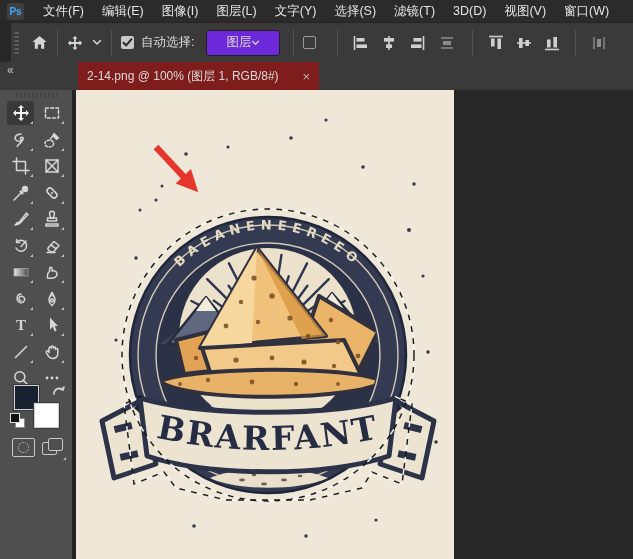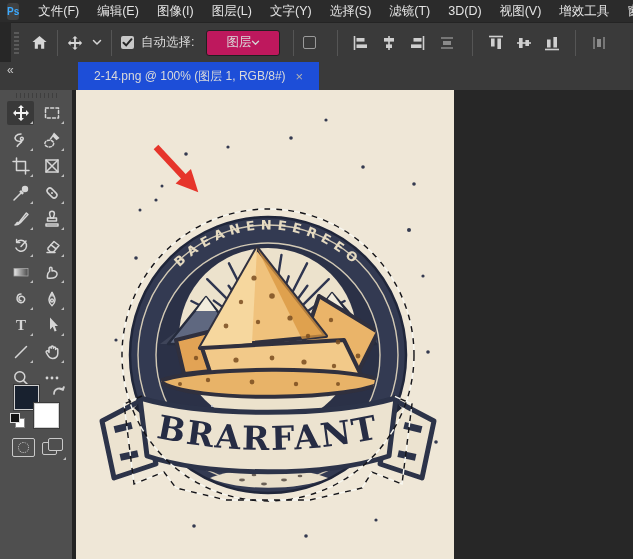--- a/index.html
+++ b/index.html
@@ -17,29 +17,29 @@
   .optionsbar{position:absolute;top:22px;left:11px;right:0;height:39px;background:#3a3a3a;
               border-top:1px solid #242424;border-bottom:1px solid #262626;
               display:flex;align-items:center;color:#dcdcdc;font-size:12.5px;}
   .obar-grip{width:5px;height:22px;margin-left:3px;
              background:repeating-linear-gradient(0deg,#5a5a5a 0 2px,transparent 2px 4px);}
   .sep{width:1px;height:26px;background:#555;margin:0 9px;flex:0 0 auto;}
   .obtn{display:flex;align-items:center;justify-content:center;flex:0 0 auto;}
   .chk{width:13px;height:13px;border-radius:2px;margin-right:7px;flex:0 0 auto;position:relative;}
   .chk.on{background:#c9c9c9;}
   .chk.off{background:transparent;border:1.5px solid #9a9a9a;box-sizing:border-box;}
-  .dropdown{height:24px;min-width:56px;background:#be185d;border:1px solid #202020;border-radius:3px;
+  .dropdown{height:24px;min-width:56px;background:#6d28d9;border:1px solid #202020;border-radius:3px;
             display:flex;align-items:center;justify-content:center;gap:0;padding:0 8px;margin:0 4px;color:#d9d9d9;text-align:right;}
   .alico{margin:0 6px;display:flex;align-items:center;}
 
   
   .tabbar{position:absolute;top:62px;left:0;right:0;height:28px;background:#3a3a3a;}
   .collapse{position:absolute;left:7px;top:1px;color:#c9c9c9;font-size:12px;letter-spacing:-1px;}
-  .tab{position:absolute;left:78px;top:0;width:241px;height:28px;background:#1d4ed8;color:#dadada;
-       font-size:12px;display:flex;align-items:center;padding:0 16px;box-sizing:border-box;white-space:nowrap;}
+  .tab{position:absolute;left:78px;top:0;width:241px;height:28px;background:#7f1d1d;color:#dadada;
+       font-size:12px;display:flex;align-items:center;padding:0 9px;box-sizing:border-box;white-space:nowrap;}
   .tab-close{margin-left:auto;color:#b2b2b2;font-size:13px;padding-left:8px;}
 
   
   .toolbar{position:absolute;top:90px;left:0;width:72px;height:469px;background:#4f4f4f;
            border-right:4px solid #242424;box-sizing:content-box;}
   .tb-grip{position:absolute;top:3px;left:16px;width:42px;height:5px;
            background:repeating-linear-gradient(90deg,#3e3e3e 0 1px,transparent 1px 4px);}
   .tool-grid{position:absolute;top:11px;left:7px;display:grid;grid-template-columns:28px 28px;gap:2.5px 3px;}
   .tool{width:27px;height:24px;display:flex;align-items:center;justify-content:center;position:relative;border-radius:2px;}
   .tool.sel{background:#393939;}
@@ -78,21 +78,20 @@
     <div class="ps-logo">Ps</div>
     <span class="menu-item">文件(F)</span>
     <span class="menu-item">编辑(E)</span>
     <span class="menu-item">图像(I)</span>
     <span class="menu-item">图层(L)</span>
     <span class="menu-item">文字(Y)</span>
     <span class="menu-item">选择(S)</span>
     <span class="menu-item">滤镜(T)</span>
     <span class="menu-item">3D(D)</span>
     <span class="menu-item">视图(V)</span>
-    <span class="menu-item">增效工具</span>
     <span class="menu-item">窗口(W)</span>
 
   </div>
 
   <div class="optionsbar">
     <div class="obar-grip"></div>
     <div class="obtn" style="margin-left:12px">
       <svg width="17" height="17" viewBox="0 0 18 18">
         <path class="tif" d="M9 2 L16.5 8.6 H14 V15.5 H10.7 V11 H7.3 V15.5 H4 V8.6 H1.5 Z"></path>
         </svg>

